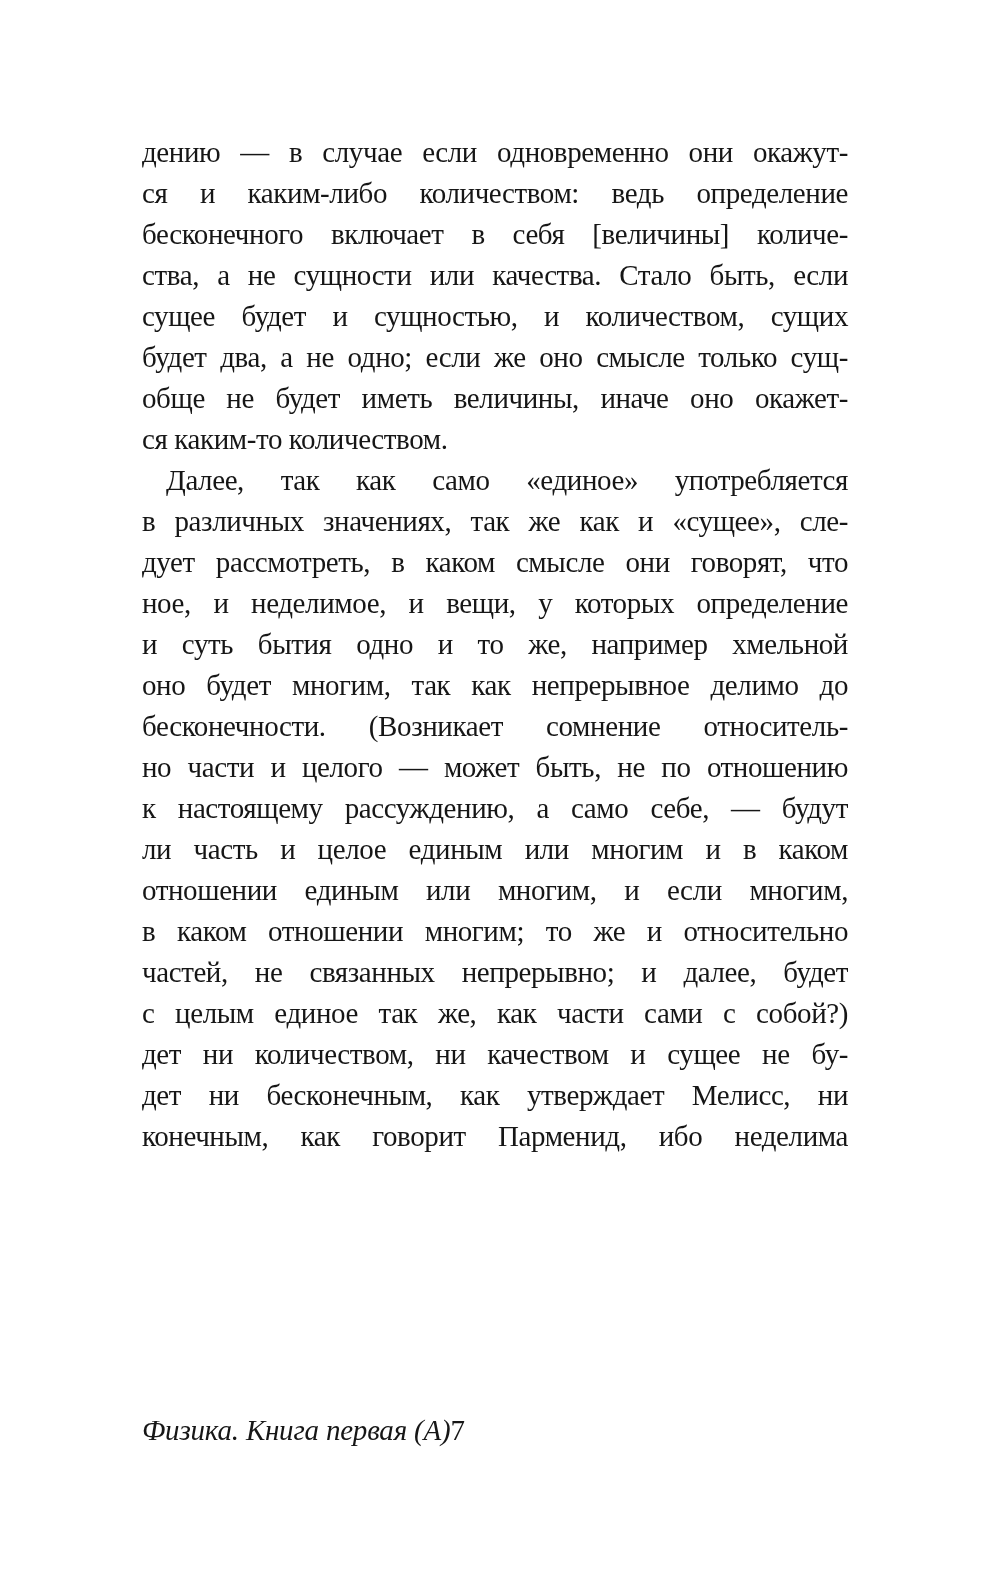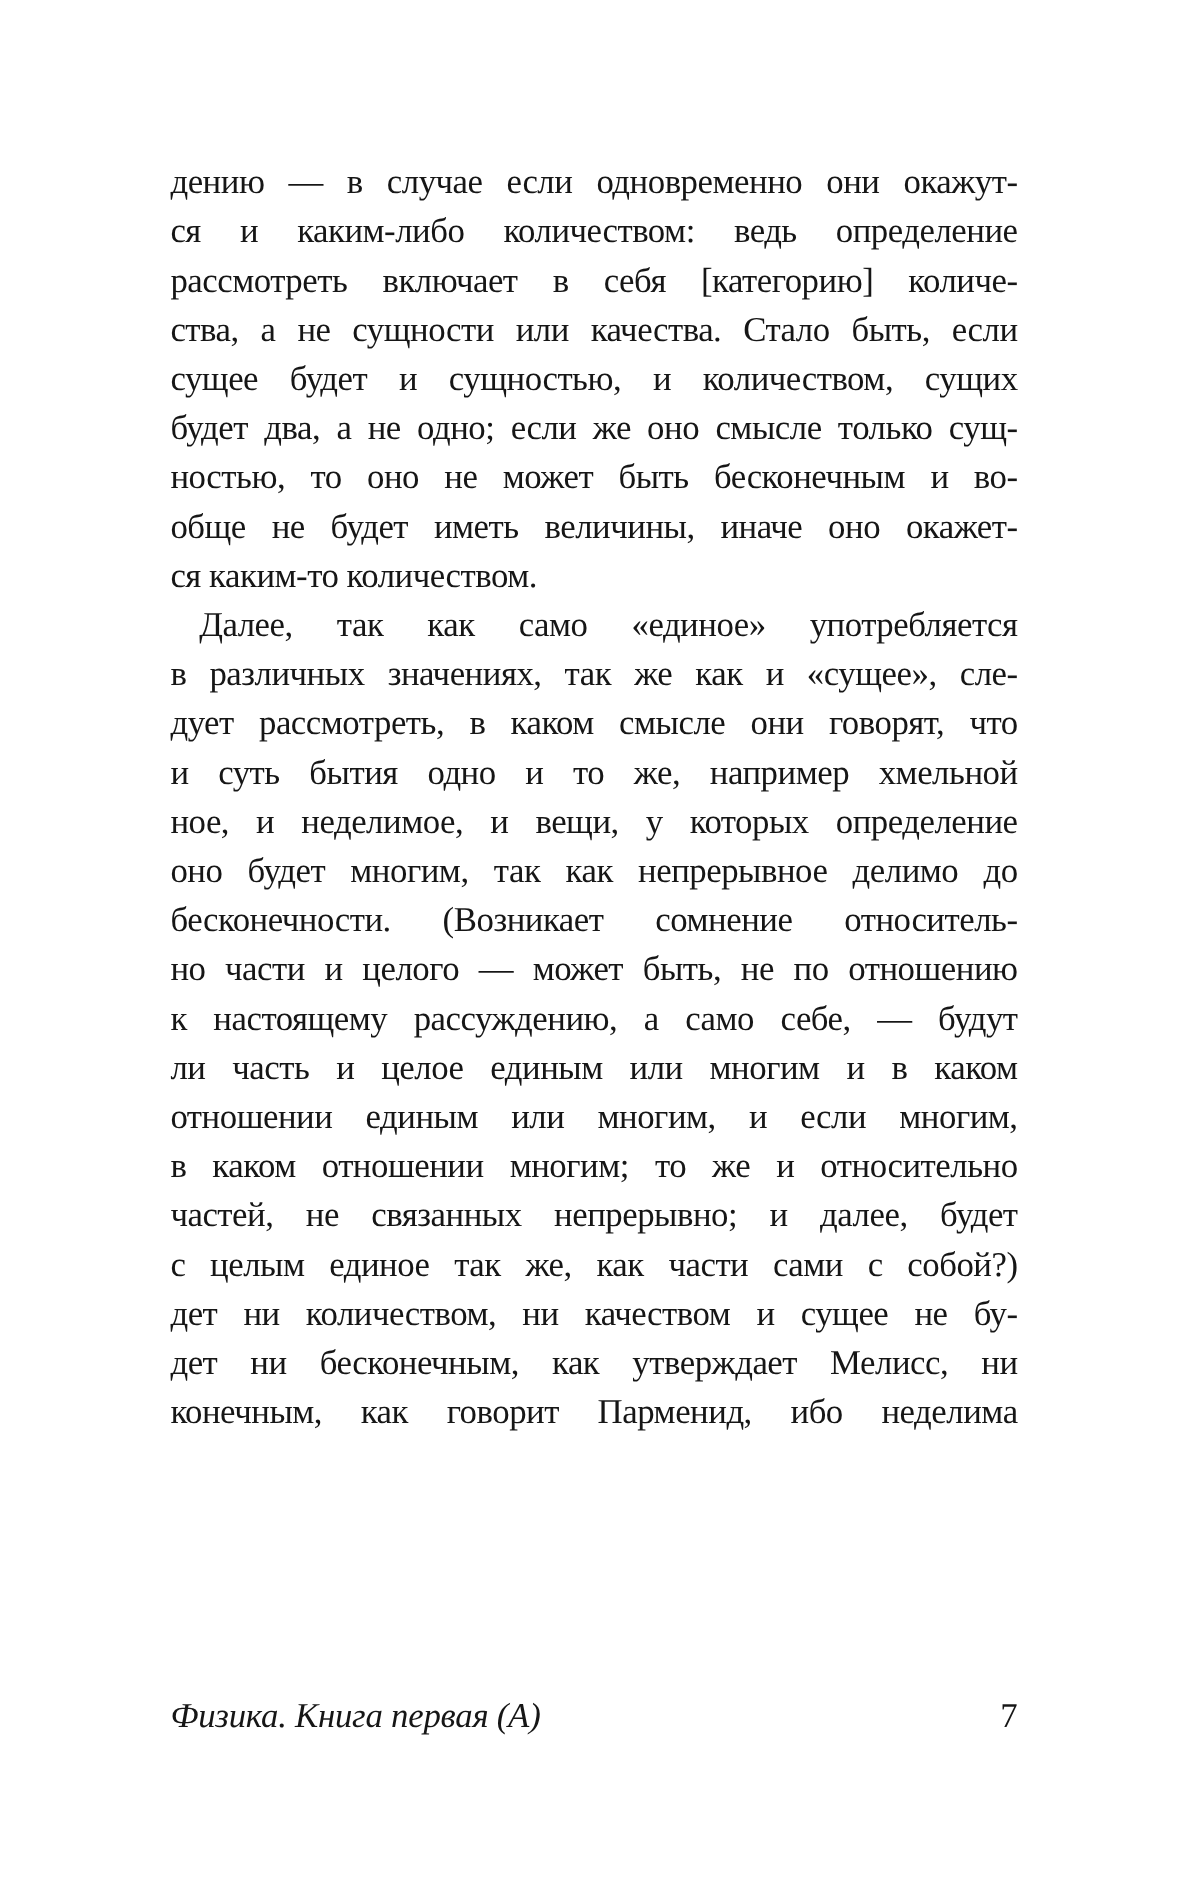--- a/index.html
+++ b/index.html
@@ -38,53 +38,51 @@
   }
   .line.indent {
     padding-left: 24px;
   }
   .footer {
     position: absolute;
     left: 112px;
     top: 1410px;
     width: 706px;
     display: flex;
-    justify-content: space-between;
     align-items: baseline;
     font-size: 29px;
     line-height: 41px;
   }
   .running-title {
     font-style: italic;
     letter-spacing: -0.2px;
   }
   .page-number {
     font-style: normal;
   }
 </style>
 </head>
 <body>
 
 <div class="page">
 
   <div class="text-block">
     <div class="line">дению — в случае если одновременно они окажут-</div>
     <div class="line">ся и каким-либо количеством: ведь определение</div>
-    <div class="line">рассмотреть включает в себя [категорию] количе-</div>
+    <div class="line">бесконечного включает в себя [величины] количе-</div>
     <div class="line">ства, а не сущности или качества. Стало быть, если</div>
     <div class="line">сущее будет и сущностью, и количеством, сущих</div>
     <div class="line">будет два, а не одно; если же оно смысле только сущ-</div>
-    <div class="line">ностью, то оно не может быть бесконечным и во-</div>
     <div class="line">обще не будет иметь величины, иначе оно окажет-</div>
     <div class="line para-end">ся каким-то количеством.</div>
     <div class="line indent">Далее, так как само «единое» употребляется</div>
     <div class="line">в различных значениях, так же как и «сущее», сле-</div>
     <div class="line">дует рассмотреть, в каком смысле они говорят, что</div>
+    <div class="line">ное, и неделимое, и вещи, у которых определение</div>
     <div class="line">и суть бытия одно и то же, например хмельной</div>
-    <div class="line">ное, и неделимое, и вещи, у которых определение</div>
     <div class="line">оно будет многим, так как непрерывное делимо до</div>
     <div class="line">бесконечности. (Возникает сомнение относитель-</div>
     <div class="line">но части и целого — может быть, не по отношению</div>
     <div class="line">к настоящему рассуждению, а само себе, — будут</div>
     <div class="line">ли часть и целое единым или многим и в каком</div>
     <div class="line">отношении единым или многим, и если многим,</div>
     <div class="line">в каком отношении многим; то же и относительно</div>
     <div class="line">частей, не связанных непрерывно; и далее, будет</div>
     <div class="line">с целым единое так же, как части сами с собой?)</div>
     <div class="line">дет ни количеством, ни качеством и сущее не бу-</div>

